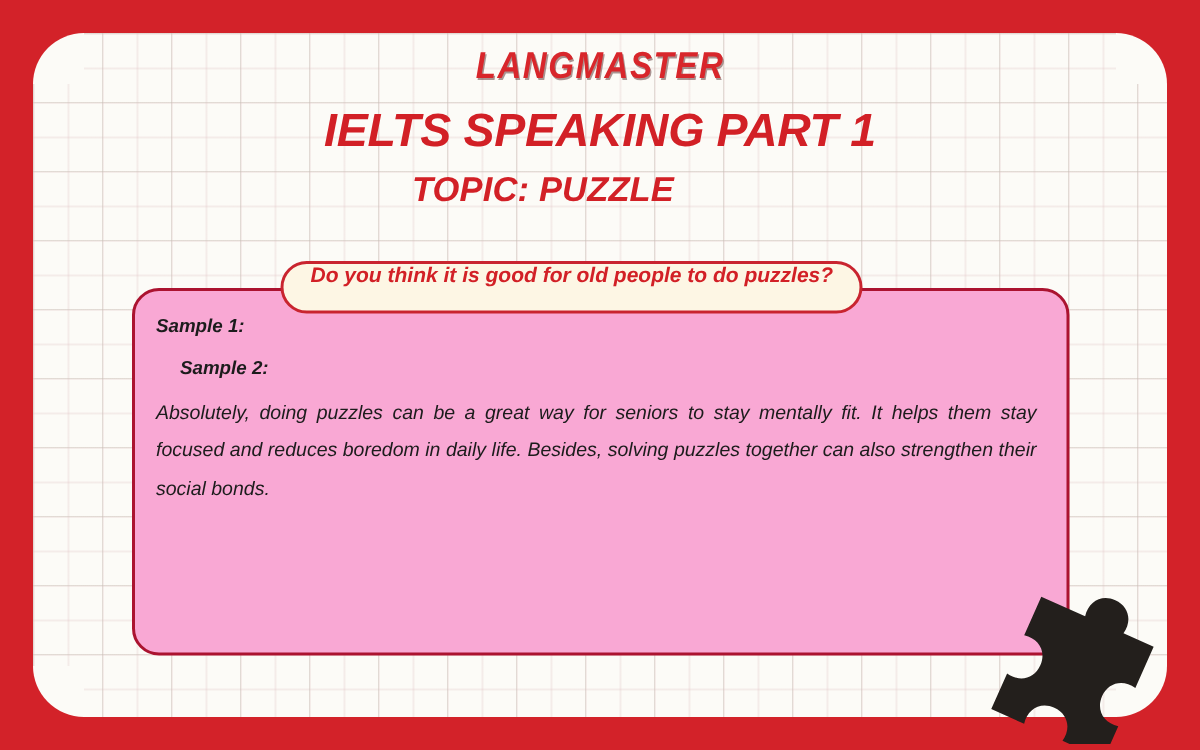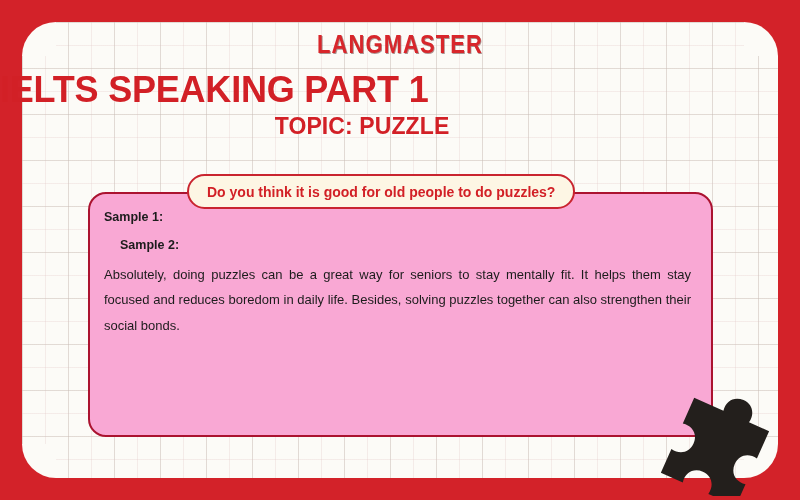--- a/index.html
+++ b/index.html
@@ -13,20 +13,21 @@
     font-family: "Liberation Sans", sans-serif;
     background: #d32229;
   }
 
   .poster {
     position: relative;
     width: 800px;
     height: 500px;
     background: #d32229;
     overflow: hidden;
+    font-style: italic;
   }
 
   
   .paper {
     position: absolute;
     left: 22px;
     top: 22px;
     width: 756px;
     height: 456px;
     background-color: #fcfbf7;
@@ -80,22 +81,23 @@
     transform: scaleX(0.88);
     text-shadow: 1px 1px 0 rgba(70,20,20,0.45);
     line-height: 1;
   }
 
   .title-main {
     position: absolute;
     left: 0;
     top: 70px;
     width: 800px;
-    font-weight: 700;
-    font-size: 36px;
+    text-align: center;
+    font-weight: 700;
+    font-size: 31px;
     letter-spacing: -0.2px;
     color: #d22026;
     line-height: 1.12;
   }
 
   .title-sub {
     position: absolute;
     left: 0;
     top: 114px;
     width: 724px;
@@ -143,21 +145,21 @@
 
   
   .question-pill {
     position: absolute;
     left: 187px;
     top: 174px;
     height: 35px;
     box-sizing: border-box;
     padding: 0 18px;
     display: flex;
-    align-items: center;
+    align-items: flex-start;
     background: #fdf6e4;
     border: 2px solid #c9242f;
     border-radius: 19px;
     z-index: 4;
   }
   .question-text {
     font-weight: 700;
     font-size: 14px;
     color: #d22026;
     white-space: nowrap;

